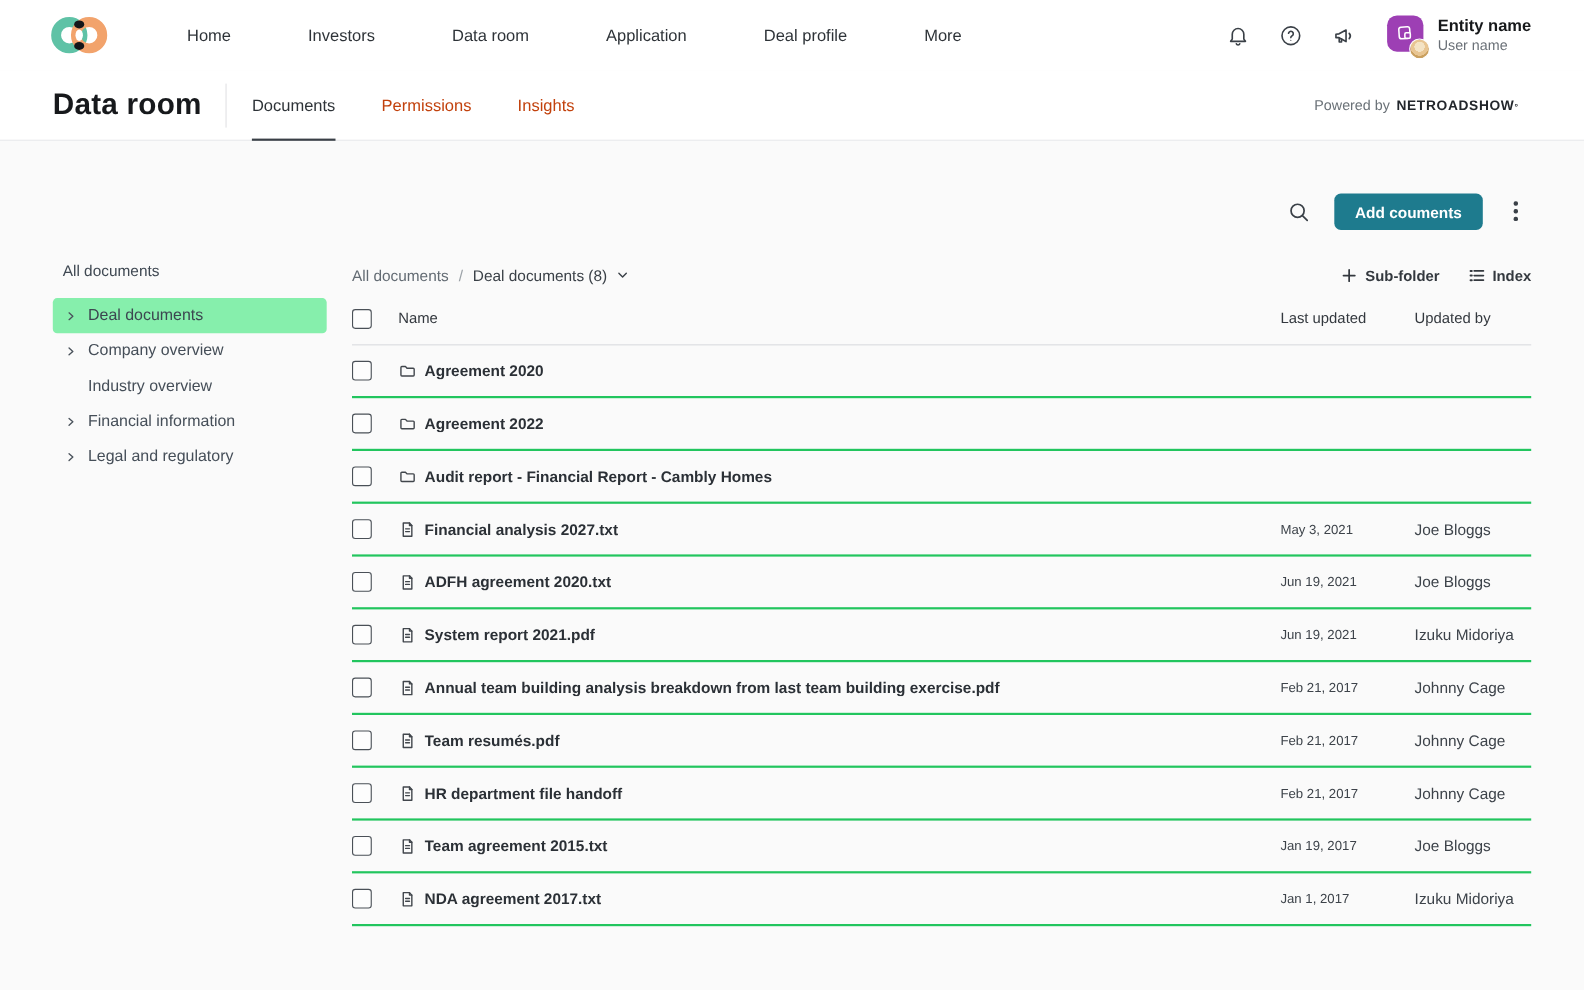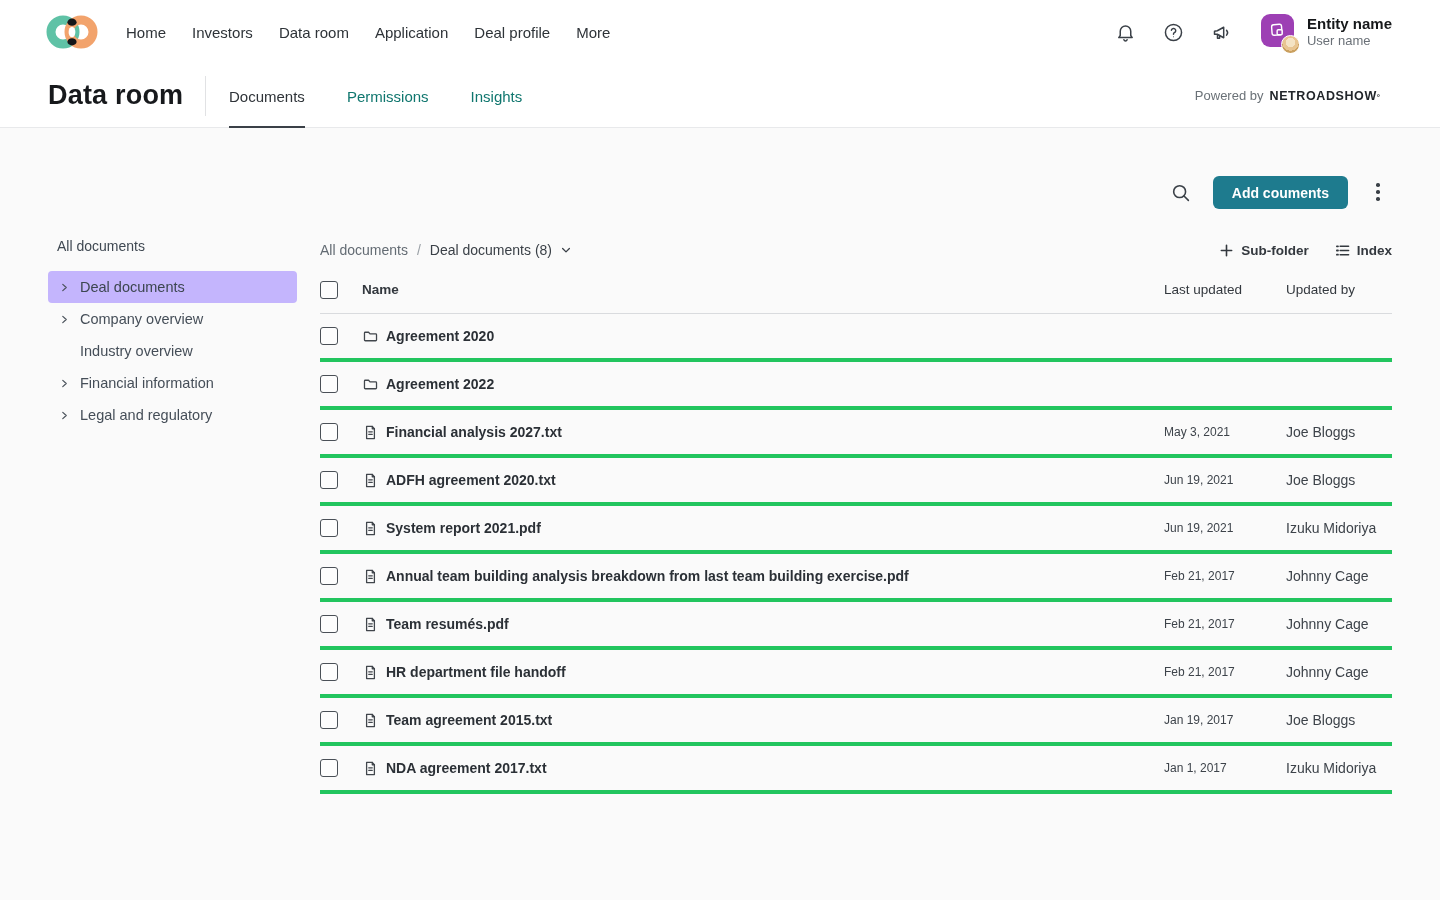--- a/index.html
+++ b/index.html
@@ -11,21 +11,21 @@
   .canvas { position:absolute; inset:0; width:1440px; height:900px; }
 
   
   .topnav {
     position:absolute; left:0; top:0; width:1440px; height:64px;
     background:#ffffff; display:flex; align-items:center;
   }
   .logo { margin-left:46px; width:52px; height:34px; flex:0 0 auto; }
   .nav-links { display:flex; align-items:center; margin-left:28px; gap:26px; }
   .nav-link {
-    font-size:15px; font-weight:500; color:#2e3338; cursor:pointer; white-space:nowrap;
+    font-size:15px; font-weight:500; color:#2e3338; cursor:pointer; white-space:nowrap;margin-left:44px;
   }
   .topnav-right { margin-left:auto; margin-right:48px; display:flex; align-items:center; }
   .tn-icon {
     width:22px; height:22px; color:#3a4047; margin-left:26px; cursor:pointer;
     display:flex; align-items:center; justify-content:center;
   }
   .tn-icon svg { width:21px; height:21px; }
   .account { display:flex; align-items:center; margin-left:28px; cursor:pointer; }
   .avatar-wrap { position:relative; width:36px; height:36px; }
   .avatar-square {
@@ -48,21 +48,21 @@
     background:#ffffff; border-bottom:1px solid #e8e9eb;
   }
   .page-title {
     position:absolute; left:48px; top:16px; font-size:27px; font-weight:800;
     letter-spacing:0.2px; color:#17191c;
   }
   .title-divider { position:absolute; left:205px; top:12px; width:1px; height:40px; background:#e1e2e4; }
   .tabs { position:absolute; left:229px; top:0; height:64px; display:flex; gap:42px; }
   .tab {
     height:64px; display:flex; align-items:center; font-size:15px; cursor:pointer;
-    color:#0f766e; position:relative;
+    color:#c2410c; position:relative;
   }
   .tab.active { color:#2e3338; }
   .tab.active::after {
     content:""; position:absolute; left:0; bottom:0; width:100%; height:2.5px; background:#3a4047;
   }
   .powered { position:absolute; right:60px; top:24px; display:flex; align-items:baseline; }
   .powered-label { font-size:13px; color:#6a7177; margin-right:6px; }
   .powered-brand {
     font-size:12.5px; font-weight:800; letter-spacing:0.6px; color:#22262b; text-transform:uppercase;
   }
@@ -82,21 +82,21 @@
     align-items:center; justify-content:center; gap:3.5px; cursor:pointer; }
   .kebab-btn i { width:3.5px; height:3.5px; border-radius:50%; background:#3a4047; }
 
   
   .sidebar { position:absolute; left:48px; top:238px; width:249px; }
   .sidebar-title { font-size:14px; color:#3f4852; padding-left:9px; margin-bottom:17px; }
   .side-item {
     height:32px; display:flex; align-items:center; border-radius:4px;
     cursor:pointer; color:#454e58; font-size:14.5px;
   }
-  .side-item.selected { background:#c4b5fd; color:#3c4650; }
+  .side-item.selected { background:#86efac; color:#3c4650; }
   .side-chevron { width:32px; display:flex; align-items:center; justify-content:center; color:#4a525b; }
   .side-chevron svg { width:11px; height:11px; }
   .side-chevron.empty svg { visibility:hidden; }
 
   
   .crumb-row {
     position:absolute; left:320px; top:238px; width:1072px; height:24px;
     display:flex; align-items:center;
   }
   .crumb-root { font-size:14px; color:#636b73; cursor:pointer; }
@@ -104,32 +104,32 @@
   .crumb-current { font-size:14px; color:#3a4047; cursor:pointer; display:flex; align-items:center; }
   .crumb-caret { margin-left:8px; color:#3a4047; display:flex; }
   .crumb-caret svg { width:12px; height:12px; }
   .crumb-actions { margin-left:auto; display:flex; align-items:center; gap:26px; }
   .crumb-action { display:flex; align-items:center; gap:7px; font-size:13.5px; font-weight:700;
     color:#33383e; cursor:pointer; }
   .crumb-action svg { width:15px; height:15px; color:#33383e; }
 
   
   .doc-table { position:absolute; left:320px; top:266px; width:1072px; }
-  .t-row { display:flex; align-items:center; height:48px; border-bottom:4px solid #22c55e; }
+  .t-row { display:flex; align-items:center; height:48px; border-bottom:2px solid #22c55e; }
   .t-head { border-bottom:1px solid #d9dbde; }
   .col-check { flex:0 0 30px; display:flex; align-items:center; }
   .checkbox {
     width:18px; height:18px; border:1.6px solid #4a5057; border-radius:3px; background:#fdfdfd;
     cursor:pointer;
   }
   .col-icon { flex:0 0 36px; display:flex; align-items:center; padding-left:12px; color:#41464c; }
   .col-icon svg { width:17px; height:17px; }
   .col-name { flex:1 1 auto; font-size:14px; font-weight:700; color:#2b3036; cursor:pointer;
     white-space:nowrap; overflow:hidden; text-overflow:ellipsis; padding-right:16px; }
-  .head-name { flex:1 1 auto; font-size:13.5px; font-weight:700; color:#33383e; padding-left:12px; }
+  .head-name { flex:1 1 auto; font-size:13.5px; font-weight:400; color:#33383e; padding-left:12px; }
   .col-date { flex:0 0 122px; font-size:12px; color:#3d434a; }
   .col-user { flex:0 0 106px; font-size:14px; color:#3d434a; }
   .t-head .col-date, .t-head .col-user { font-size:13.5px; font-weight:400; color:#33383e; }
 </style>
 </head>
 <body>
 
 <div class="canvas">
 
   <div class="topnav">
@@ -327,20 +327,33 @@
         <span class="col-icon">
           <svg viewBox="0 0 24 24" fill="none" stroke="currentColor" stroke-width="1.8" stroke-linejoin="round">
             <path d="M3.5 7.2c0-.7.5-1.2 1.2-1.2h4.6l2 2.2h8c.7 0 1.2.5 1.2 1.2v7.4c0 .7-.5 1.2-1.2 1.2H4.7c-.7 0-1.2-.5-1.2-1.2z"></path>
           </svg>
         </span>
         <span class="col-name">Agreement 2022</span>
         <span class="col-date"></span>
         <span class="col-user"></span>
       </div>
 
+      <div class="t-row">
+        <span class="col-check">
+          <span class="checkbox"></span>
+        </span>
+        <span class="col-icon">
+          <svg viewBox="0 0 24 24" fill="none" stroke="currentColor" stroke-width="1.8" stroke-linejoin="round">
+            <path d="M3.5 7.2c0-.7.5-1.2 1.2-1.2h4.6l2 2.2h8c.7 0 1.2.5 1.2 1.2v7.4c0 .7-.5 1.2-1.2 1.2H4.7c-.7 0-1.2-.5-1.2-1.2z"></path>
+          </svg>
+        </span>
+        <span class="col-name">Audit report - Financial Report - Cambly Homes</span>
+        <span class="col-date"></span>
+        <span class="col-user"></span>
+      </div>
 
       <div class="t-row">
         <span class="col-check">
           <span class="checkbox"></span>
         </span>
         <span class="col-icon">
           <svg viewBox="0 0 24 24" fill="none" stroke="currentColor" stroke-width="1.8" stroke-linecap="round" stroke-linejoin="round">
             <path d="M6.5 3.5h8l3 3.2v13.8h-11z"></path>
             <path d="M14.5 3.5v3.2h3"></path>
             <path d="M9.5 11h5M9.5 14.5h5"></path>

